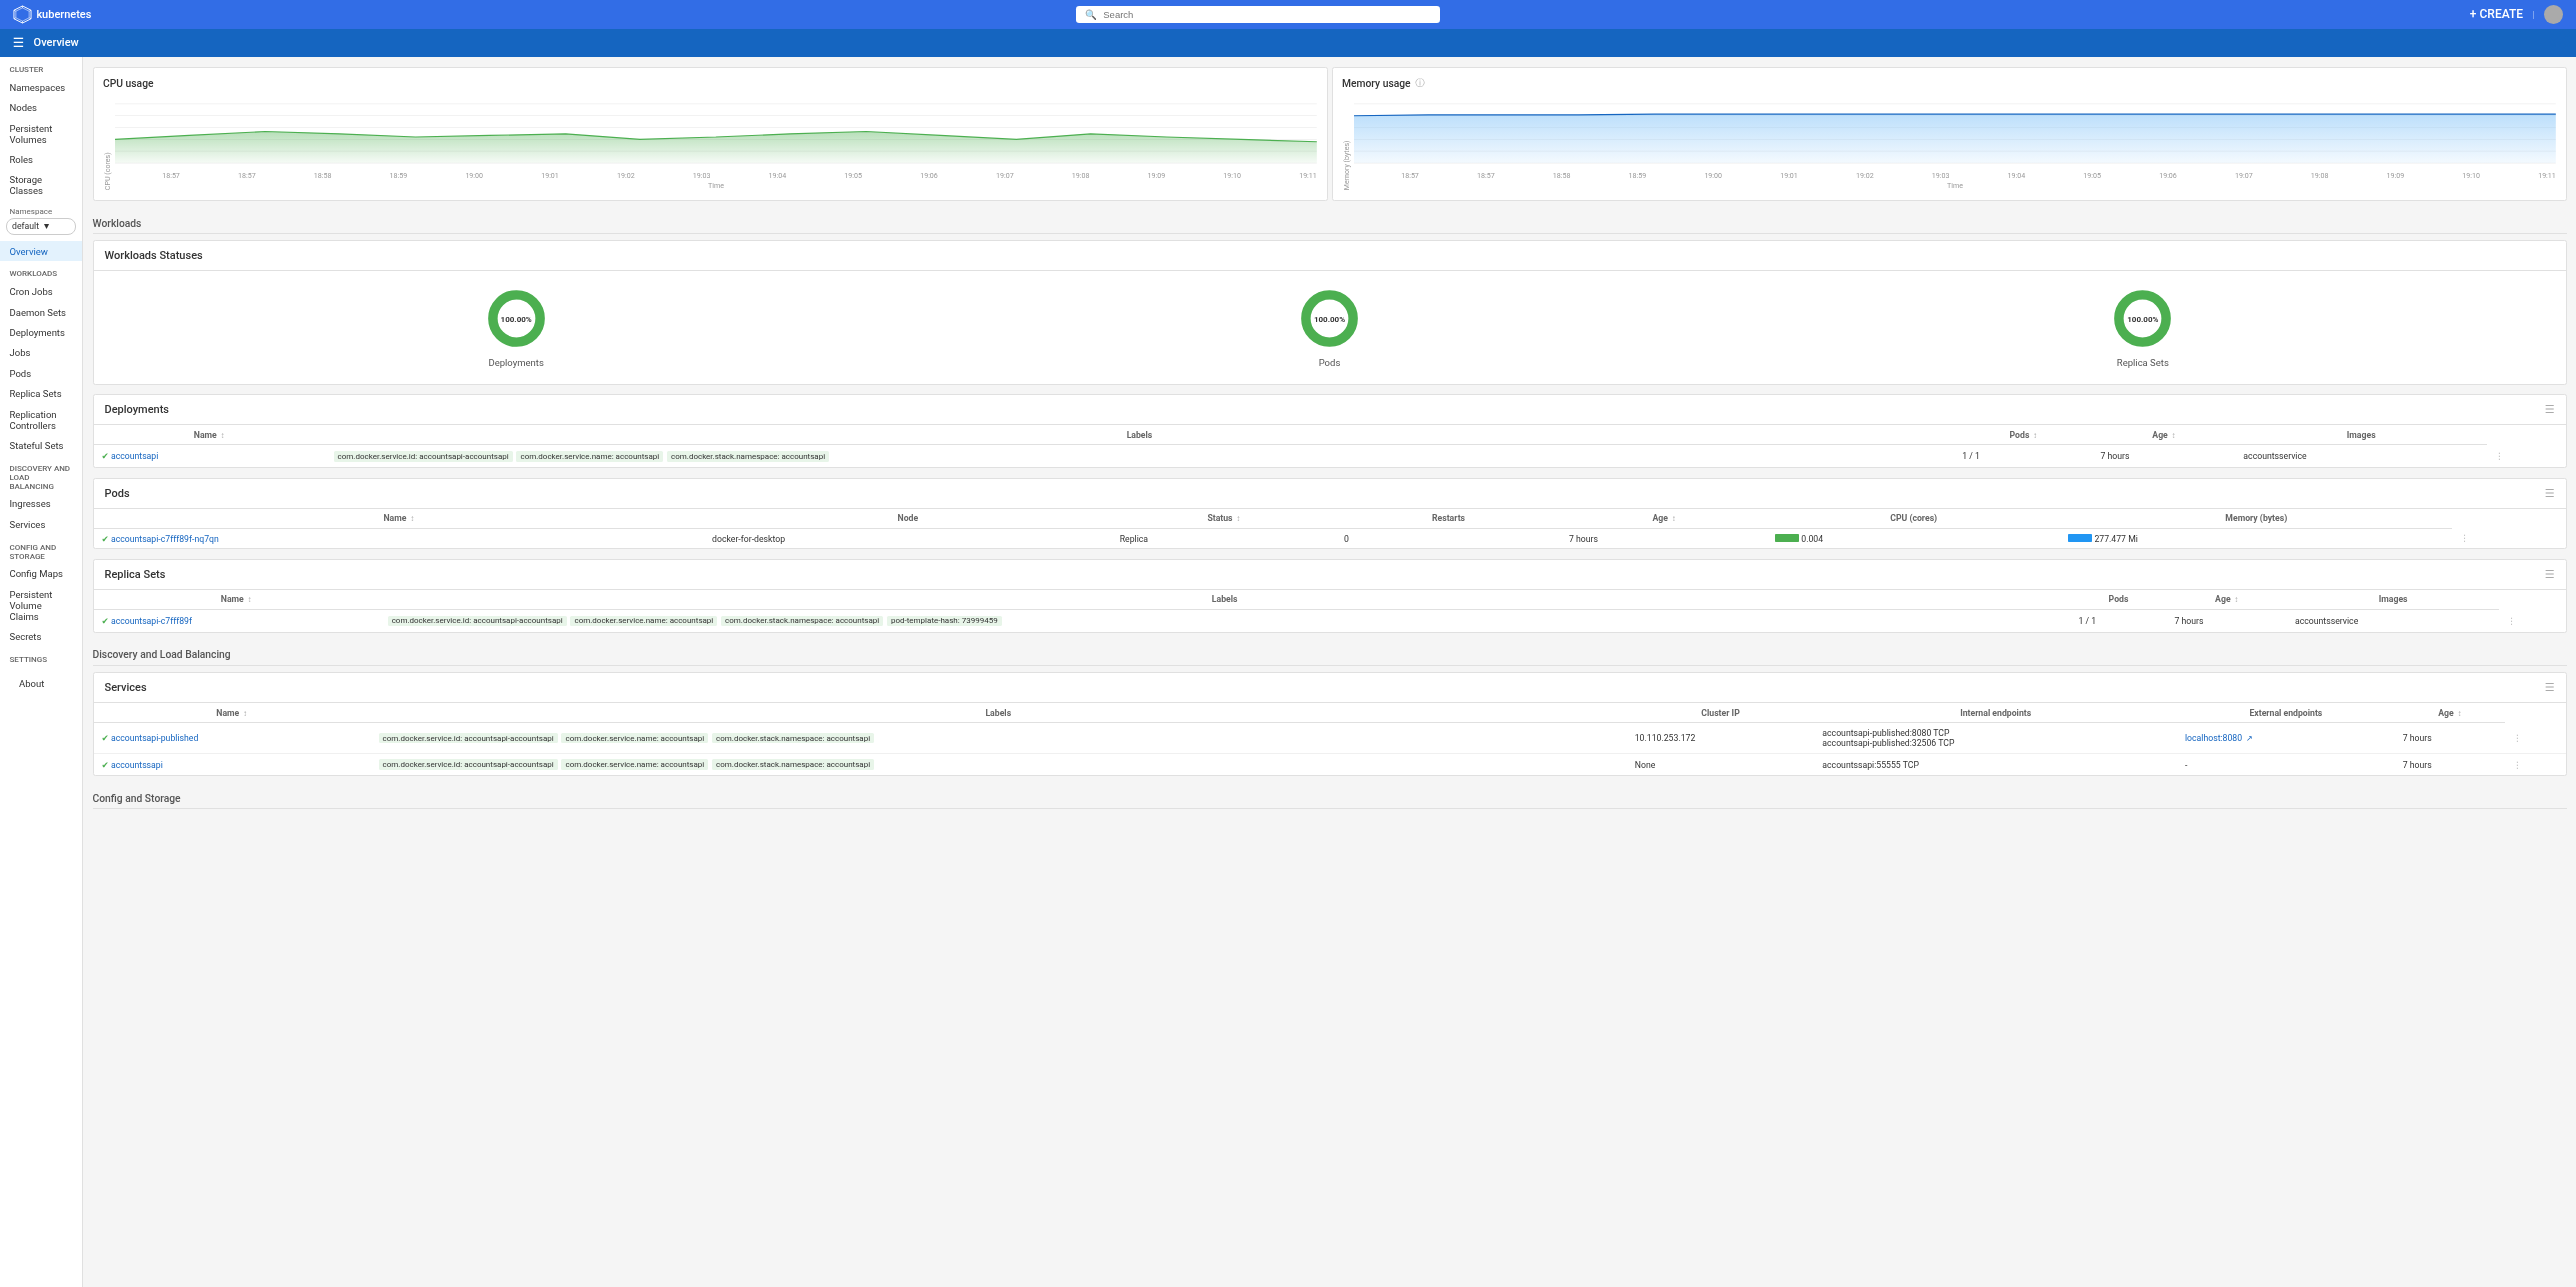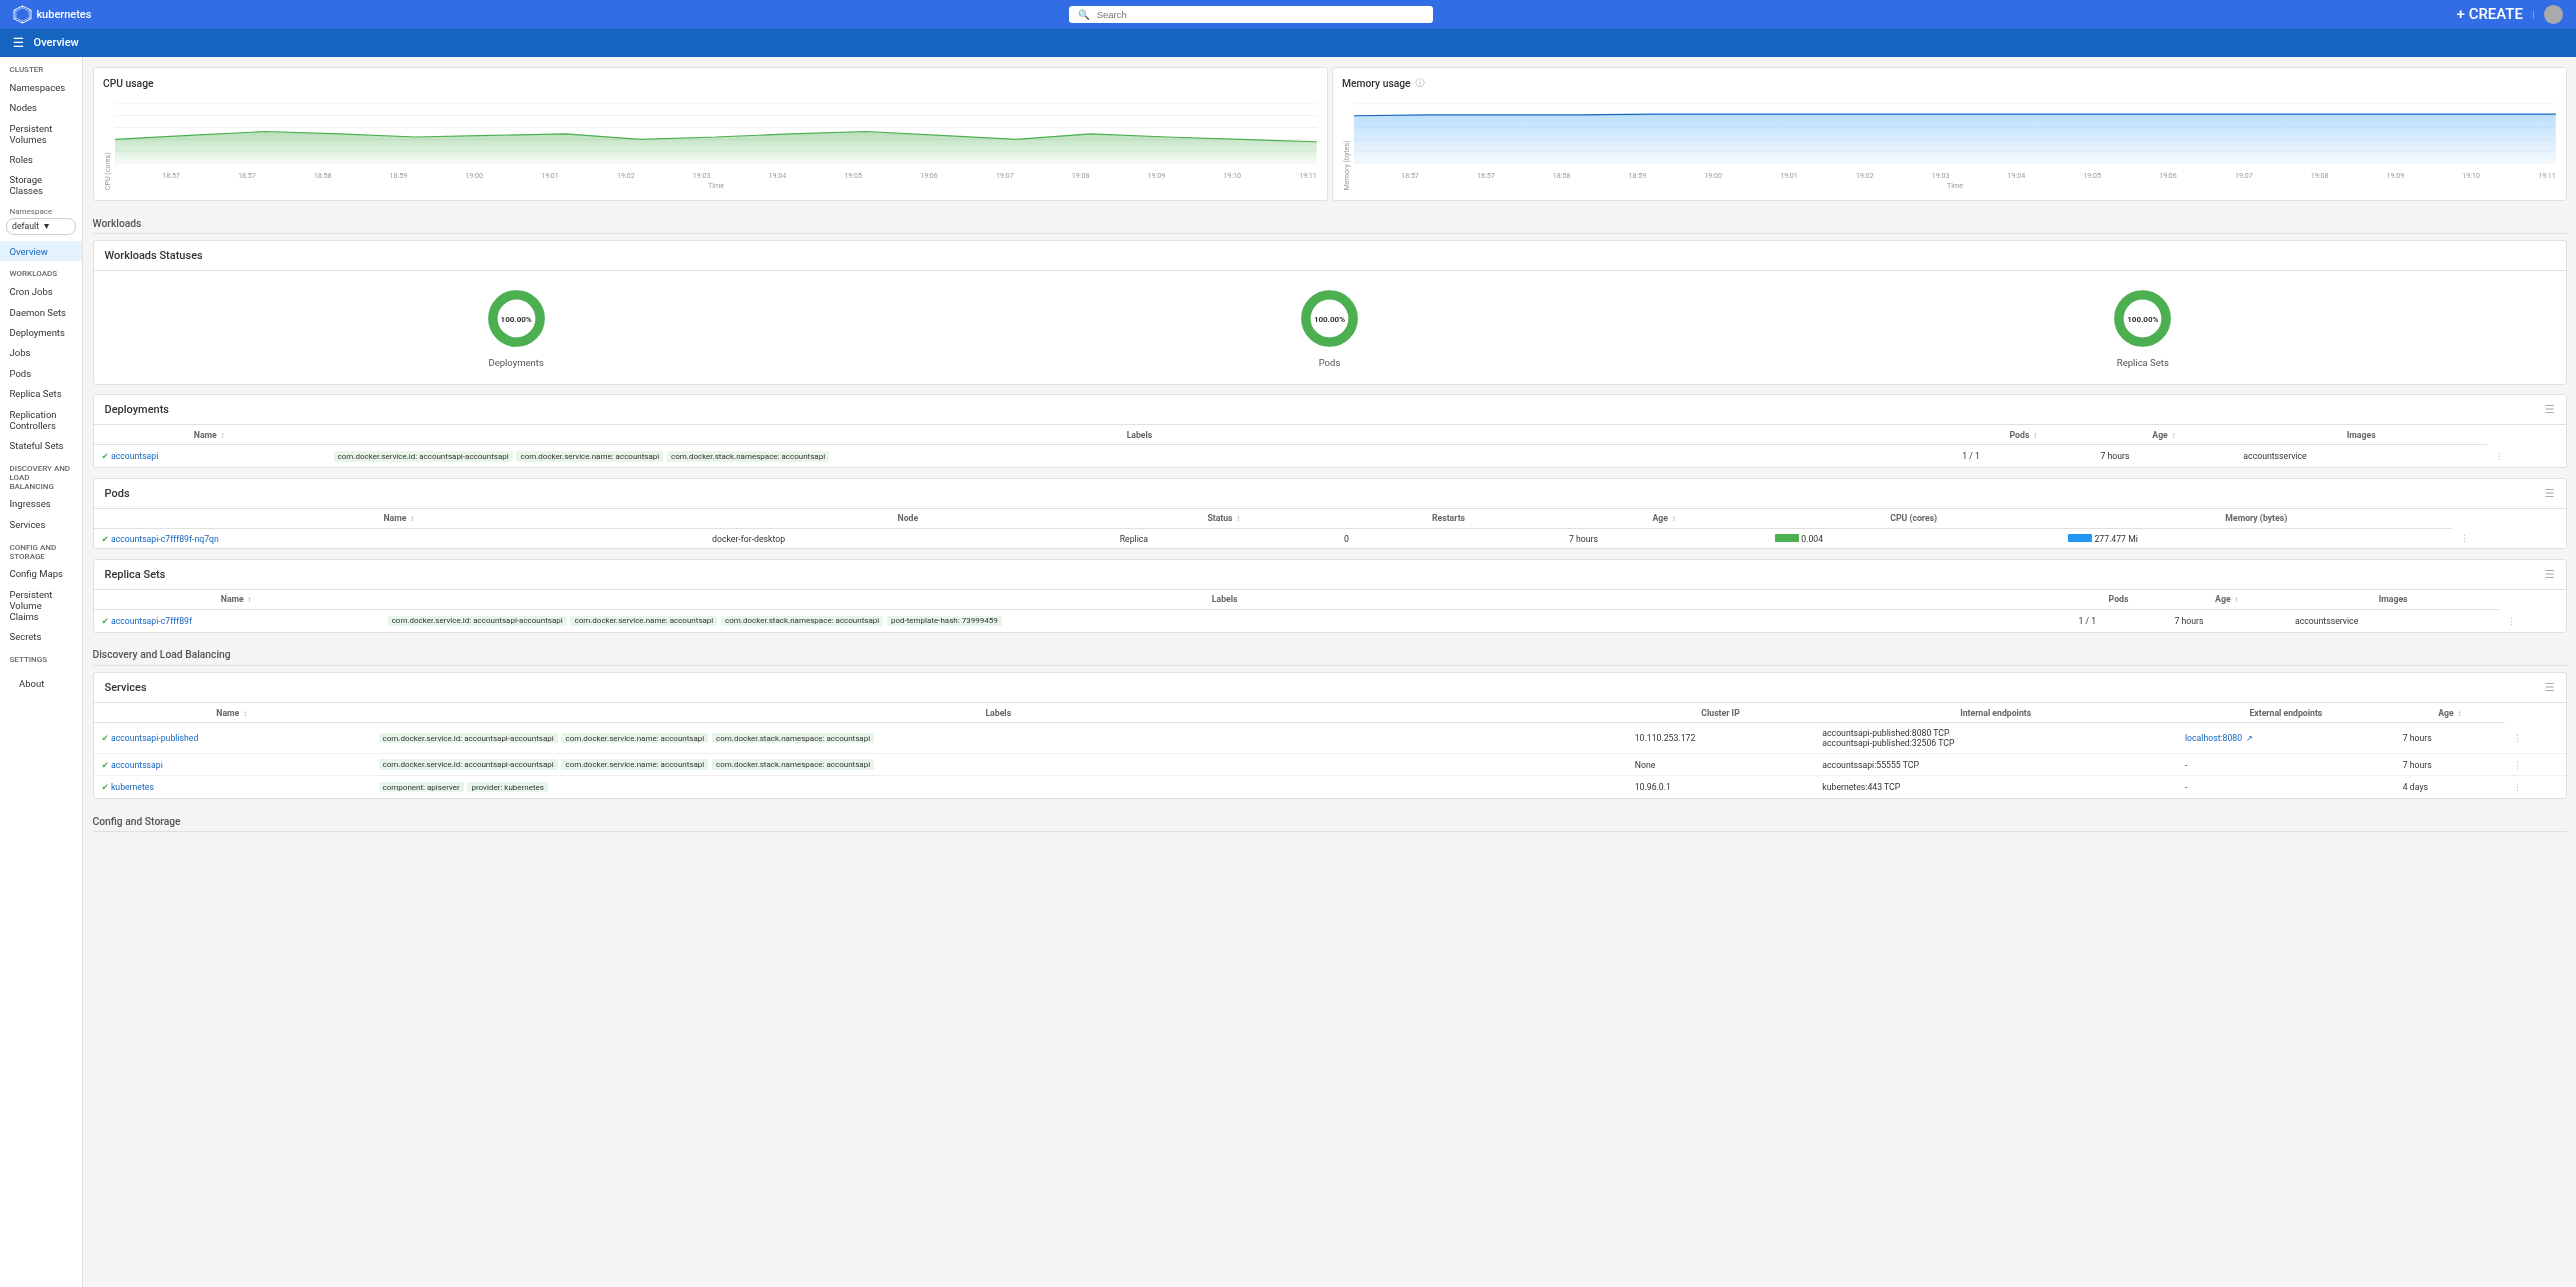--- a/index.html
+++ b/index.html
@@ -7,21 +7,21 @@
 
     
     .topbar { display: flex; align-items: center; justify-content: space-between; background: #326de6; height: 28.5px; padding: 0 12.7px; }
     .topbar-left { display: flex; align-items: center; gap: 8px; }
     .kube-logo { display: flex; align-items: center; gap: 4.7px; color: white; font-weight: 500; font-size: 11px; }
     .kube-logo .logo-icon { width: 19px; height: 19px; }
     .topbar-center { flex: 1; display: flex; justify-content: center; }
     .search-bar { display: flex; align-items: center; background: white; border-radius: 3.2px; padding: 3.2px 9.5px; width: 364px; gap: 6.3px; }
     .search-bar input { border: none; outline: none; font-size: 9.5px; width: 100%; }
     .topbar-right { display: flex; align-items: center; gap: 9.5px; color: white; font-size: 9.5px; }
-    .create-btn { color: white; font-size: 15px; font-weight: 500; cursor: pointer; text-decoration: none; margin-left: 46px; }
+    .create-btn { color: white; font-size: 12px; font-weight: 500; cursor: pointer; text-decoration: none; margin-left: 46px; }
     .topbar-divider { color: rgba(255,255,255,0.5); }
     .user-avatar { width: 19px; height: 19px; border-radius: 50%; background: #aaa; }
 
     
     .section-bar { background: #1565c0; height: 28.5px; display: flex; align-items: center; padding: 0 12.7px; gap: 9.5px; }
     .hamburger { color: white; cursor: pointer; font-size: 12.7px; }
     .section-title { color: white; font-size: 11px; font-weight: 500; }
 
     
     .layout { display: flex; height: calc(100vh - 57px); }
@@ -489,37 +489,20 @@
               </td>
               <td>None</td>
               <td>accountssapi:55555 TCP</td>
               <td>-</td>
               <td>7 hours</td>
               <td style="text-align:right">
                 <span class="row-actions">⋮</span>
               </td>
             </tr>
 
-            <tr>
-              <td>
-                <span class="status-ok">✔</span>
-                <a class="link-cell">kubernetes</a>
-              </td>
-              <td>
-                <span class="label-tag">component: apiserver</span>
-                <span class="label-tag">provider: kubernetes</span>
-              </td>
-              <td>10.96.0.1</td>
-              <td>kubernetes:443 TCP</td>
-              <td>-</td>
-              <td>4 days</td>
-              <td style="text-align:right">
-                <span class="row-actions">⋮</span>
-              </td>
-            </tr>
           </tbody>
         </table>
       </div>
     </div>
 
     <div class="section-header">Config and Storage</div>
 
   </div>
 </div>
 

